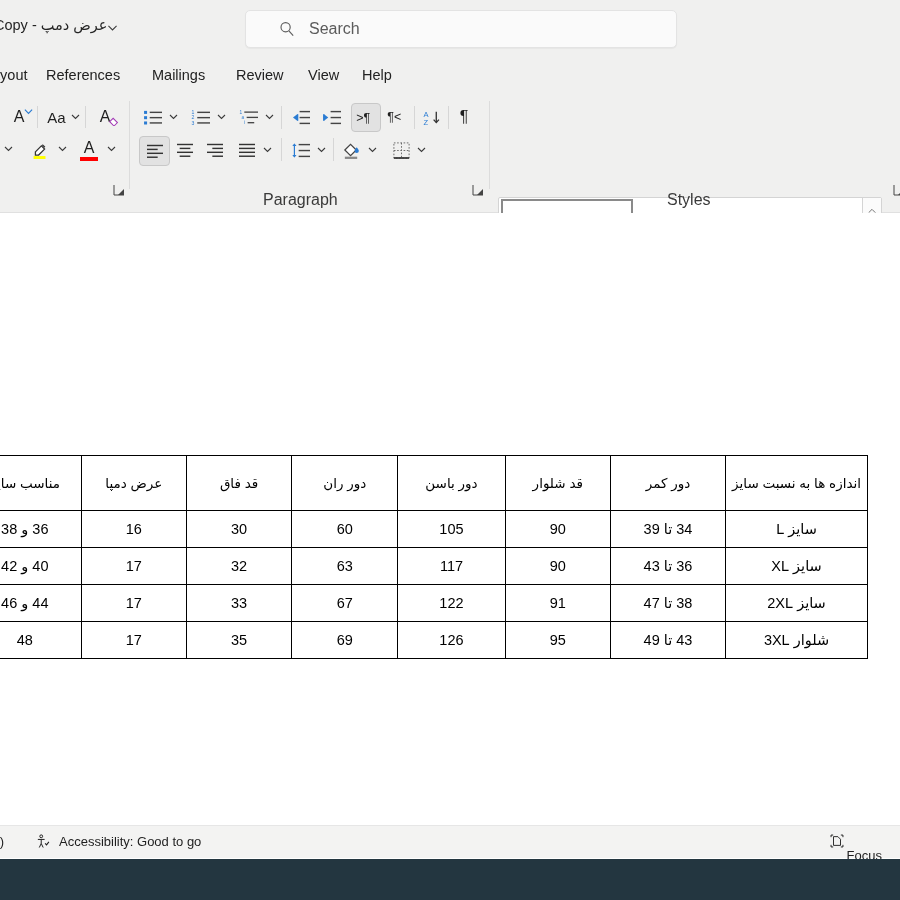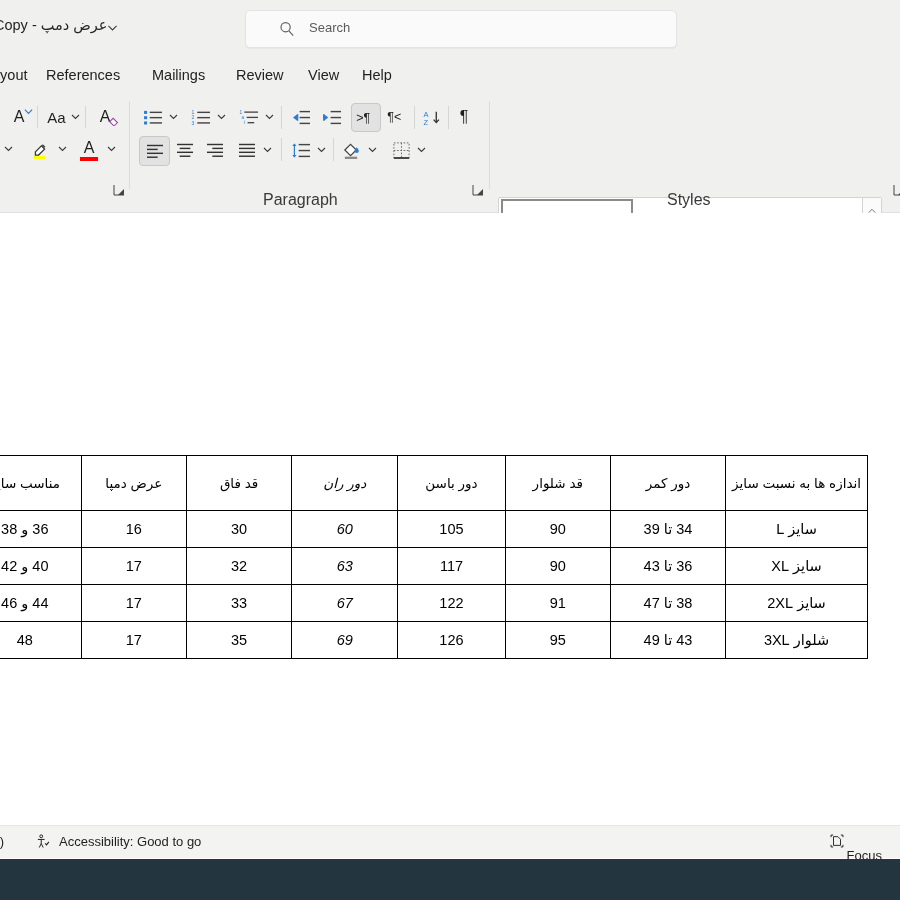--- a/index.html
+++ b/index.html
@@ -25,21 +25,21 @@
     position:absolute;left:106px;top:21px;
     width:13px;height:13px;color:#3b3b3b;
   }
   .searchbox{
     position:absolute;left:245px;top:10px;width:430px;height:36px;
     background:#fafafa;border:1px solid #e3e3e3;border-radius:5px;
     box-shadow:0 1px 1px rgba(0,0,0,.045);
   }
   .search-icon{position:absolute;left:32px;top:9px;width:18px;height:18px;color:#5d5d5d;}
   .search-ph{
-    position:absolute;left:63px;top:9px;font-size:13px;color:#5b5b5b;
+    position:absolute;left:63px;top:9px;font-size:16px;color:#5b5b5b;
   }
 
   
   .tabstrip{
     position:absolute;left:0;top:57px;width:900px;height:36px;
     background:#f0f0ef;
   }
   .tab{
     position:absolute;top:0;height:36px;line-height:36px;
     font-size:14.5px;color:#222;white-space:nowrap;cursor:default;
@@ -114,21 +114,21 @@
     padding:0 6px;
     font-size:14.5px;
     white-space:nowrap;
   }
   table.sizes tr.hdr td{height:54px;font-size:13.5px;line-height:17px;}
   table.sizes tr.body td{height:36px;}
   td.c0{width:86px;}   
   td.c1{width:103px;}  
   td.c2{width:93px;}   
   td.c3{width:95px;}   
-  td.c4{width:94px;font-style:italic;}   
+  td.c4{width:94px;}   
   td.c5{width:93px;}   
   td.c6{width:93px;}   
   td.c7{width:100px;}  
   td.hdr-right{text-align:right;line-height:18px;padding-right:8px;}
   td.lbl{text-align:right;padding-right:8px;}
 
   
   .statusbar{
     position:absolute;left:0;top:825px;width:900px;height:32px;
     background:#f3f3f2;border-top:1px solid #e6e6e6;

